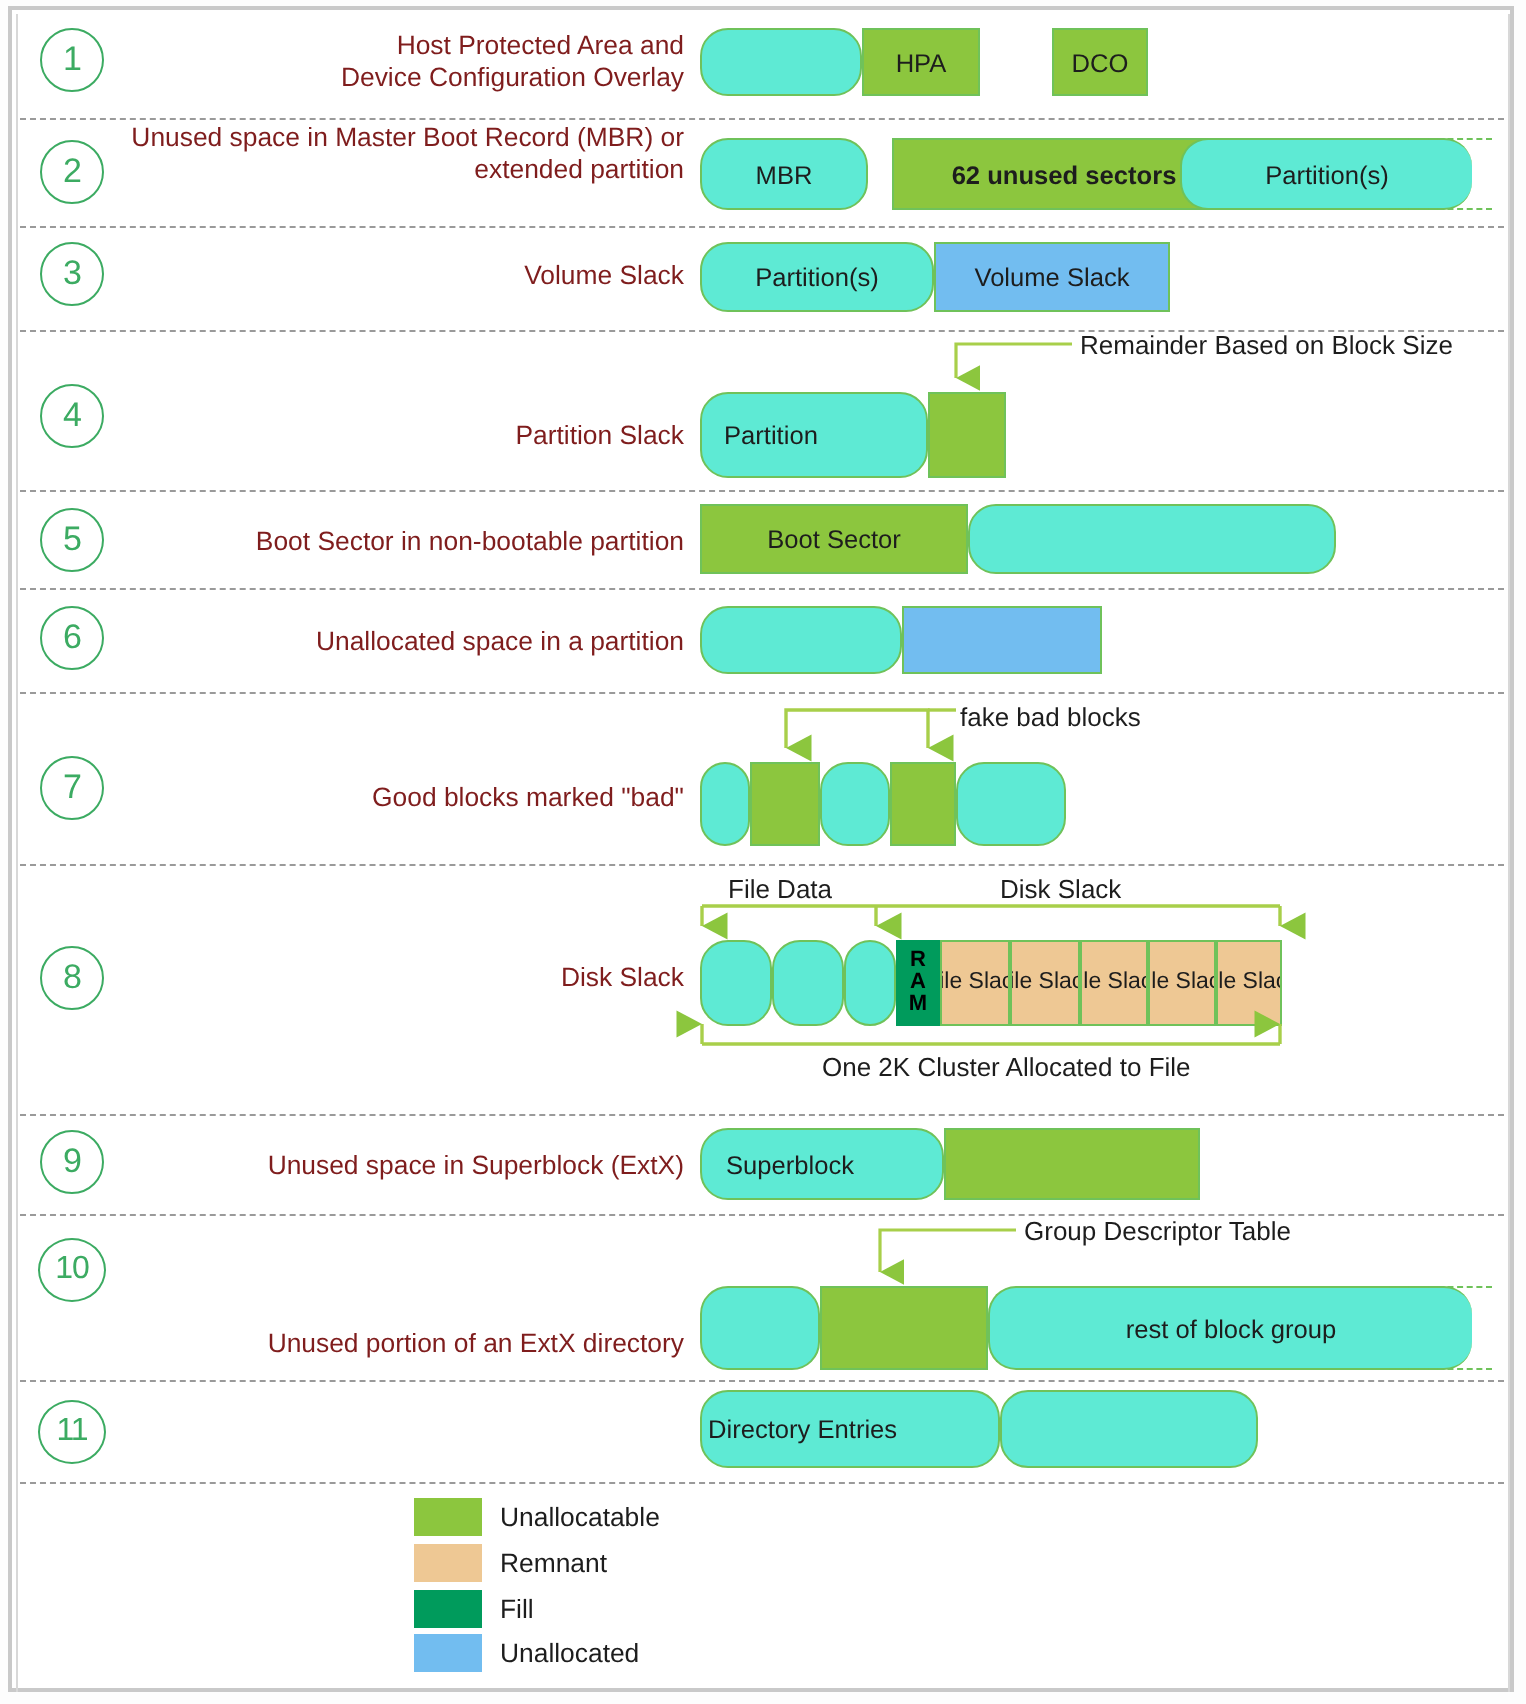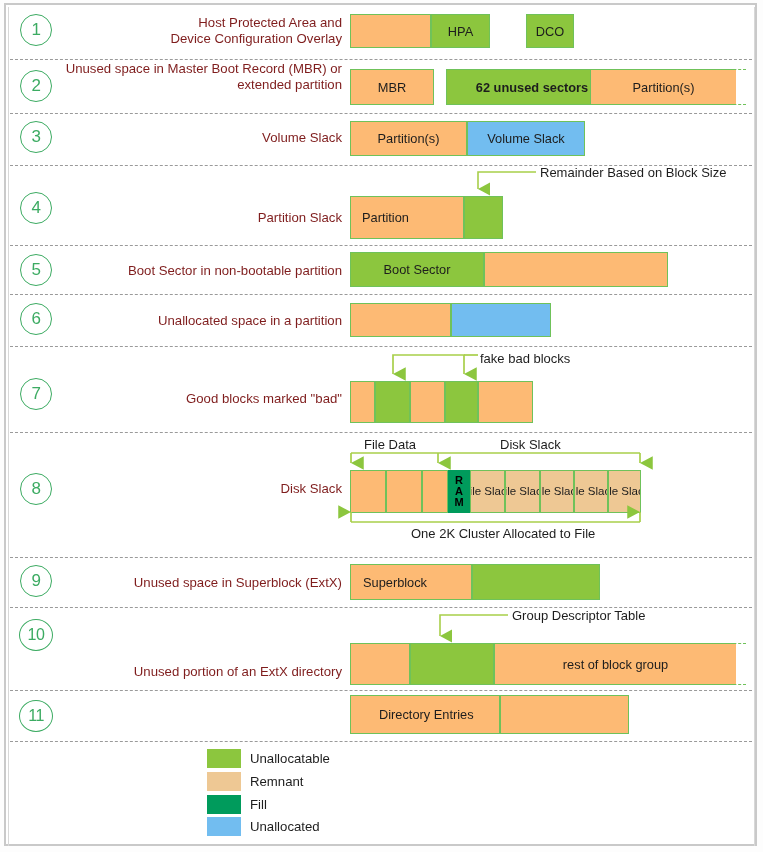--- a/index.html
+++ b/index.html
@@ -55,21 +55,21 @@
   .bar{position:absolute;box-sizing:border-box;}
   .seg{
     position:absolute;top:0;bottom:0;
     box-sizing:border-box;
     border:1px solid #6fc25a;
     display:flex;align-items:center;justify-content:center;
     font-size:12.8px;color:#1d1d1d;
     overflow:hidden;
     white-space:nowrap;
   }
-  .seg.white{background:#fdba74;}
+  .seg.white{background:#5eead4;border-radius:14px;}
   .seg.green{background:#8cc63e;border-color:#6fc25a;}
   .seg.blue{background:#72bdf0;border-color:#6fc25a;}
   .seg.tan{background:#eec894;border-color:#6fc25a;}
   .seg.fill{background:#009b5c;border-color:#009b5c;color:#000;}
   .seg.noborder-right{border-right:none;}
   .dashline{
     position:absolute;height:0;
     border-top:1.6px dashed #6fc25a;
   }
   .annot{
@@ -214,21 +214,21 @@
   <div class="bar" style="left:350px;top:643px;width:386px;height:42px;">
     <div class="seg white" style="left:0;width:60px;"></div>
     <div class="seg green" style="left:60px;width:84px;"></div>
     <div class="seg white noborder-right" style="left:144px;width:242px;">rest of block group</div>
   </div>
   <div class="dashline" style="left:690px;top:643px;width:56px;"></div>
   <div class="dashline" style="left:690px;top:684px;width:56px;"></div>
 
   <div class="circ two-digit" style="left:19px;top:700px;">11</div>
   <div class="bar" style="left:350px;top:695px;width:279px;height:39px;">
-    <div class="seg white" style="left:0;width:150px;justify-content:flex-start;padding-left:28px;">Directory Entries</div>
+    <div class="seg white" style="left:0;width:150px;justify-content:flex-start;padding-left:3px;">Directory Entries</div>
     <div class="seg white" style="left:150px;width:129px;"></div>
   </div>
 
   <div class="legend-sw" style="left:207px;top:749px;background:#8cc63e;"></div>
   <div class="legend-lb" style="left:250px;top:751px;">Unallocatable</div>
 
   <div class="legend-sw" style="left:207px;top:772px;background:#eec894;"></div>
   <div class="legend-lb" style="left:250px;top:774px;">Remnant</div>
 
   <div class="legend-sw" style="left:207px;top:795px;background:#009b5c;"></div>

